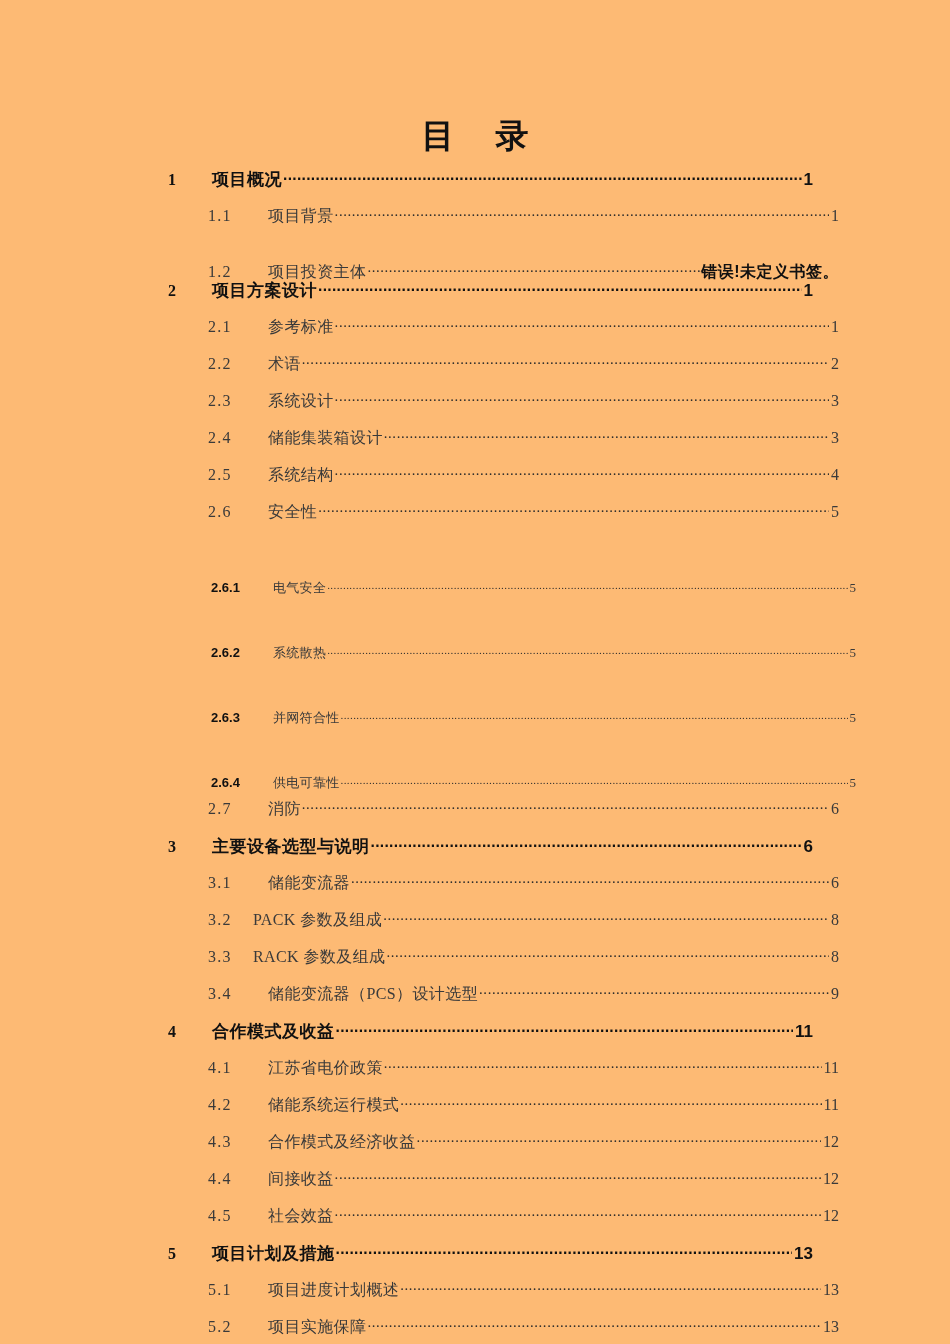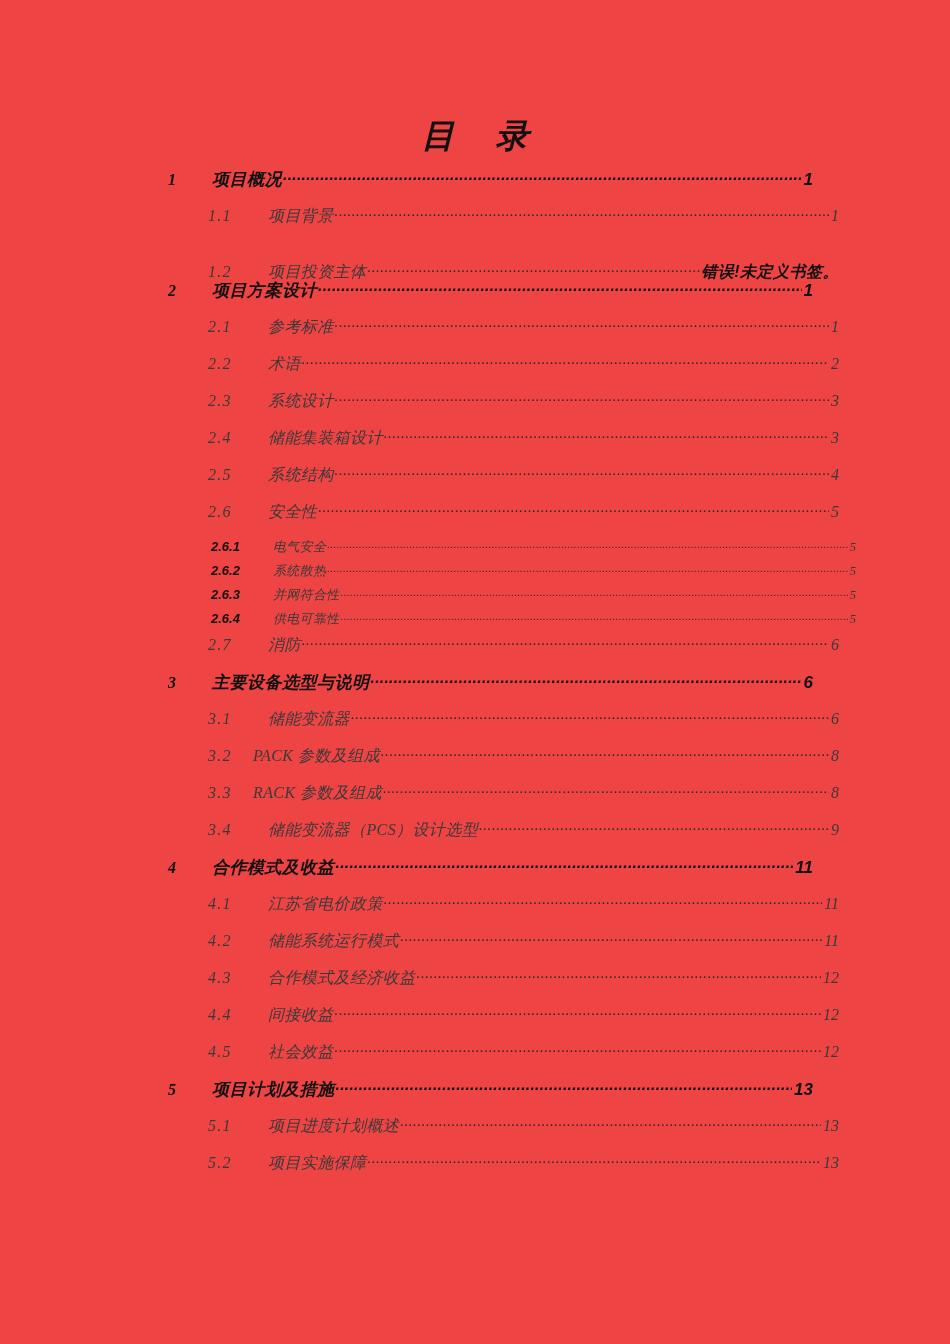--- a/index.html
+++ b/index.html
@@ -12,22 +12,21 @@
     width: 950px;
     height: 1344px;
     position: relative;
     font-family: "Liberation Serif", "DejaVu Serif", serif;
     color: #1a1a1a;
     overflow: hidden;
   }
   .page {
     position: absolute;
     inset: 0;
-    background: #ef4444;
-    font-style: italic;
+    background: #fdba74;
   }
 
   
   .toc-title {
     position: absolute;
     top: 116px;
     left: 0;
     width: 950px;
     text-align: center;
     font-family: "Liberation Sans", "DejaVu Sans", sans-serif;
@@ -115,20 +114,21 @@
 
   
   .lvl2.latin .num { width: 45px; }
 
   
   .lvl3 {
     height: 24px;
     font-size: 13px;
     padding-left: 43px;
     color: #3a3a3a;
+    margin-top: 41px;
   }
   .lvl3 .num   {
     width: 62px;
     font-weight: bold;
     font-family: "Liberation Sans", "DejaVu Sans", sans-serif;
     font-size: 13px;
     color: #111111;
   }
   .lvl3 .label { letter-spacing: 0.3px; }
   .lvl3 .leader::before { font-size: 0.85em; letter-spacing: 0.4px; }

